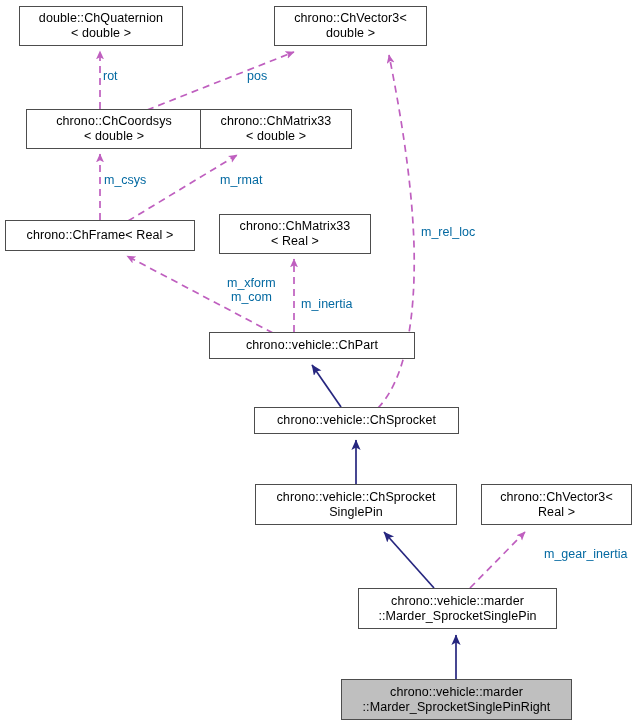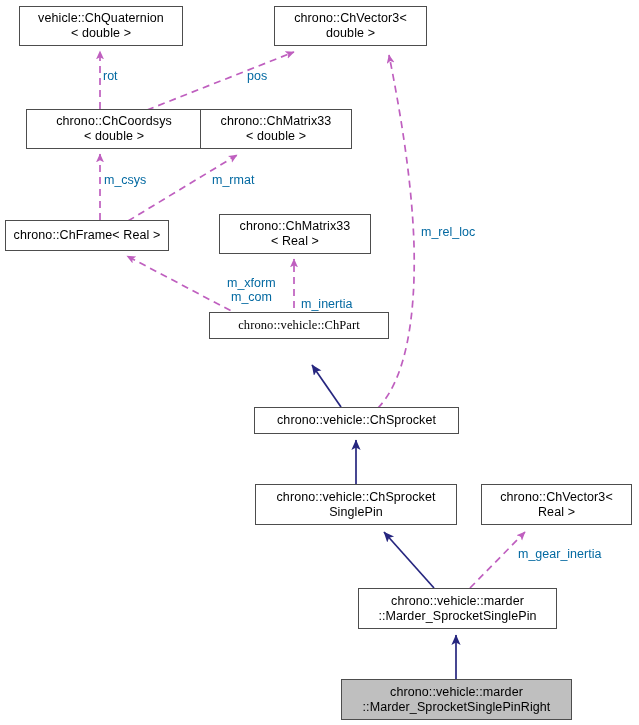--- a/index.html
+++ b/index.html
@@ -113,43 +113,43 @@
       <line x1="470" y1="588" x2="525" y2="532" stroke="#bf5fbf" stroke-width="1.7" stroke-dasharray="7,5" marker-end="url(#arrow-assoc)"></line>
     </g>
 
     <g>
       <line x1="456" y1="679" x2="456" y2="635" stroke="#26267f" stroke-width="1.7" marker-end="url(#arrow-inherit)"></line>
     </g>
   </svg>
 
   <div id="nodes">
       <div class="node" style="left: 19px; top: 6px; width: 164px; height: 40px;">
-        <span class="line">vehicle::ChQuaternion</span>
+        <span class="line">double::ChQuaternion</span>
         <span class="line">&lt; double &gt;</span>
       </div>
       <div class="node" style="left: 274px; top: 6px; width: 153px; height: 40px;">
         <span class="line">chrono::ChVector3&lt;</span>
         <span class="line">double &gt;</span>
       </div>
       <div class="node" style="left: 26px; top: 109px; width: 176px; height: 40px; justify-content: center;">
         <span class="line">chrono::ChCoordsys</span>
         <span class="line">&lt; double &gt;</span>
       </div>
       <div class="node" style="left: 200px; top: 109px; width: 152px; height: 40px;">
         <span class="line">chrono::ChMatrix33</span>
         <span class="line">&lt; double &gt;</span>
       </div>
-      <div class="node" style="left: 5px; top: 220px; width: 164px; height: 31px;">
+      <div class="node" style="left: 5px; top: 220px; width: 190px; height: 31px;">
         <span class="line">chrono::ChFrame&lt; Real &gt;</span>
       </div>
       <div class="node" style="left: 219px; top: 214px; width: 152px; height: 40px;">
         <span class="line">chrono::ChMatrix33</span>
         <span class="line">&lt; Real &gt;</span>
       </div>
-      <div class="node" style="left: 209px; top: 312px; width: 180px; height: 27px; font-family: Liberation Serif, serif;">
+      <div class="node" style="left: 209px; top: 332px; width: 206px; height: 27px;">
         <span class="line">chrono::vehicle::ChPart</span>
       </div>
       <div class="node" style="left: 254px; top: 407px; width: 205px; height: 27px;">
         <span class="line">chrono::vehicle::ChSprocket</span>
       </div>
       <div class="node" style="left: 255px; top: 484px; width: 202px; height: 41px;">
         <span class="line">chrono::vehicle::ChSprocket</span>
         <span class="line">SinglePin</span>
       </div>
       <div class="node" style="left: 481px; top: 484px; width: 151px; height: 41px;">
@@ -162,21 +162,21 @@
       </div>
       <div class="node highlight" style="left: 341px; top: 679px; width: 231px; height: 41px;">
         <span class="line">chrono::vehicle::marder</span>
         <span class="line">::Marder_SprocketSinglePinRight</span>
       </div>
     </div>
   <div id="labels">
       <div class="edge-label" style="left: 103px; top: 69px;">rot</div>
       <div class="edge-label" style="left: 247px; top: 69px;">pos</div>
       <div class="edge-label" style="left: 104px; top: 173px;">m_csys</div>
-      <div class="edge-label" style="left: 212px; top: 173px;">m_rmat</div>
+      <div class="edge-label" style="left: 220px; top: 173px;">m_rmat</div>
       <div class="edge-label" style="left: 421px; top: 225px;">m_rel_loc</div>
       <div class="edge-label" style="left: 227px; top: 276px;">m_xform</div>
       <div class="edge-label" style="left: 231px; top: 290px; text-align: right;">m_com</div>
       <div class="edge-label" style="left: 301px; top: 297px;">m_inertia</div>
-      <div class="edge-label" style="left: 518px; top: 547px;">m_gear_inertia</div>
+      <div class="edge-label" style="left: 544px; top: 547px;">m_gear_inertia</div>
     </div>
 
 </div>
 
 </body></html>

